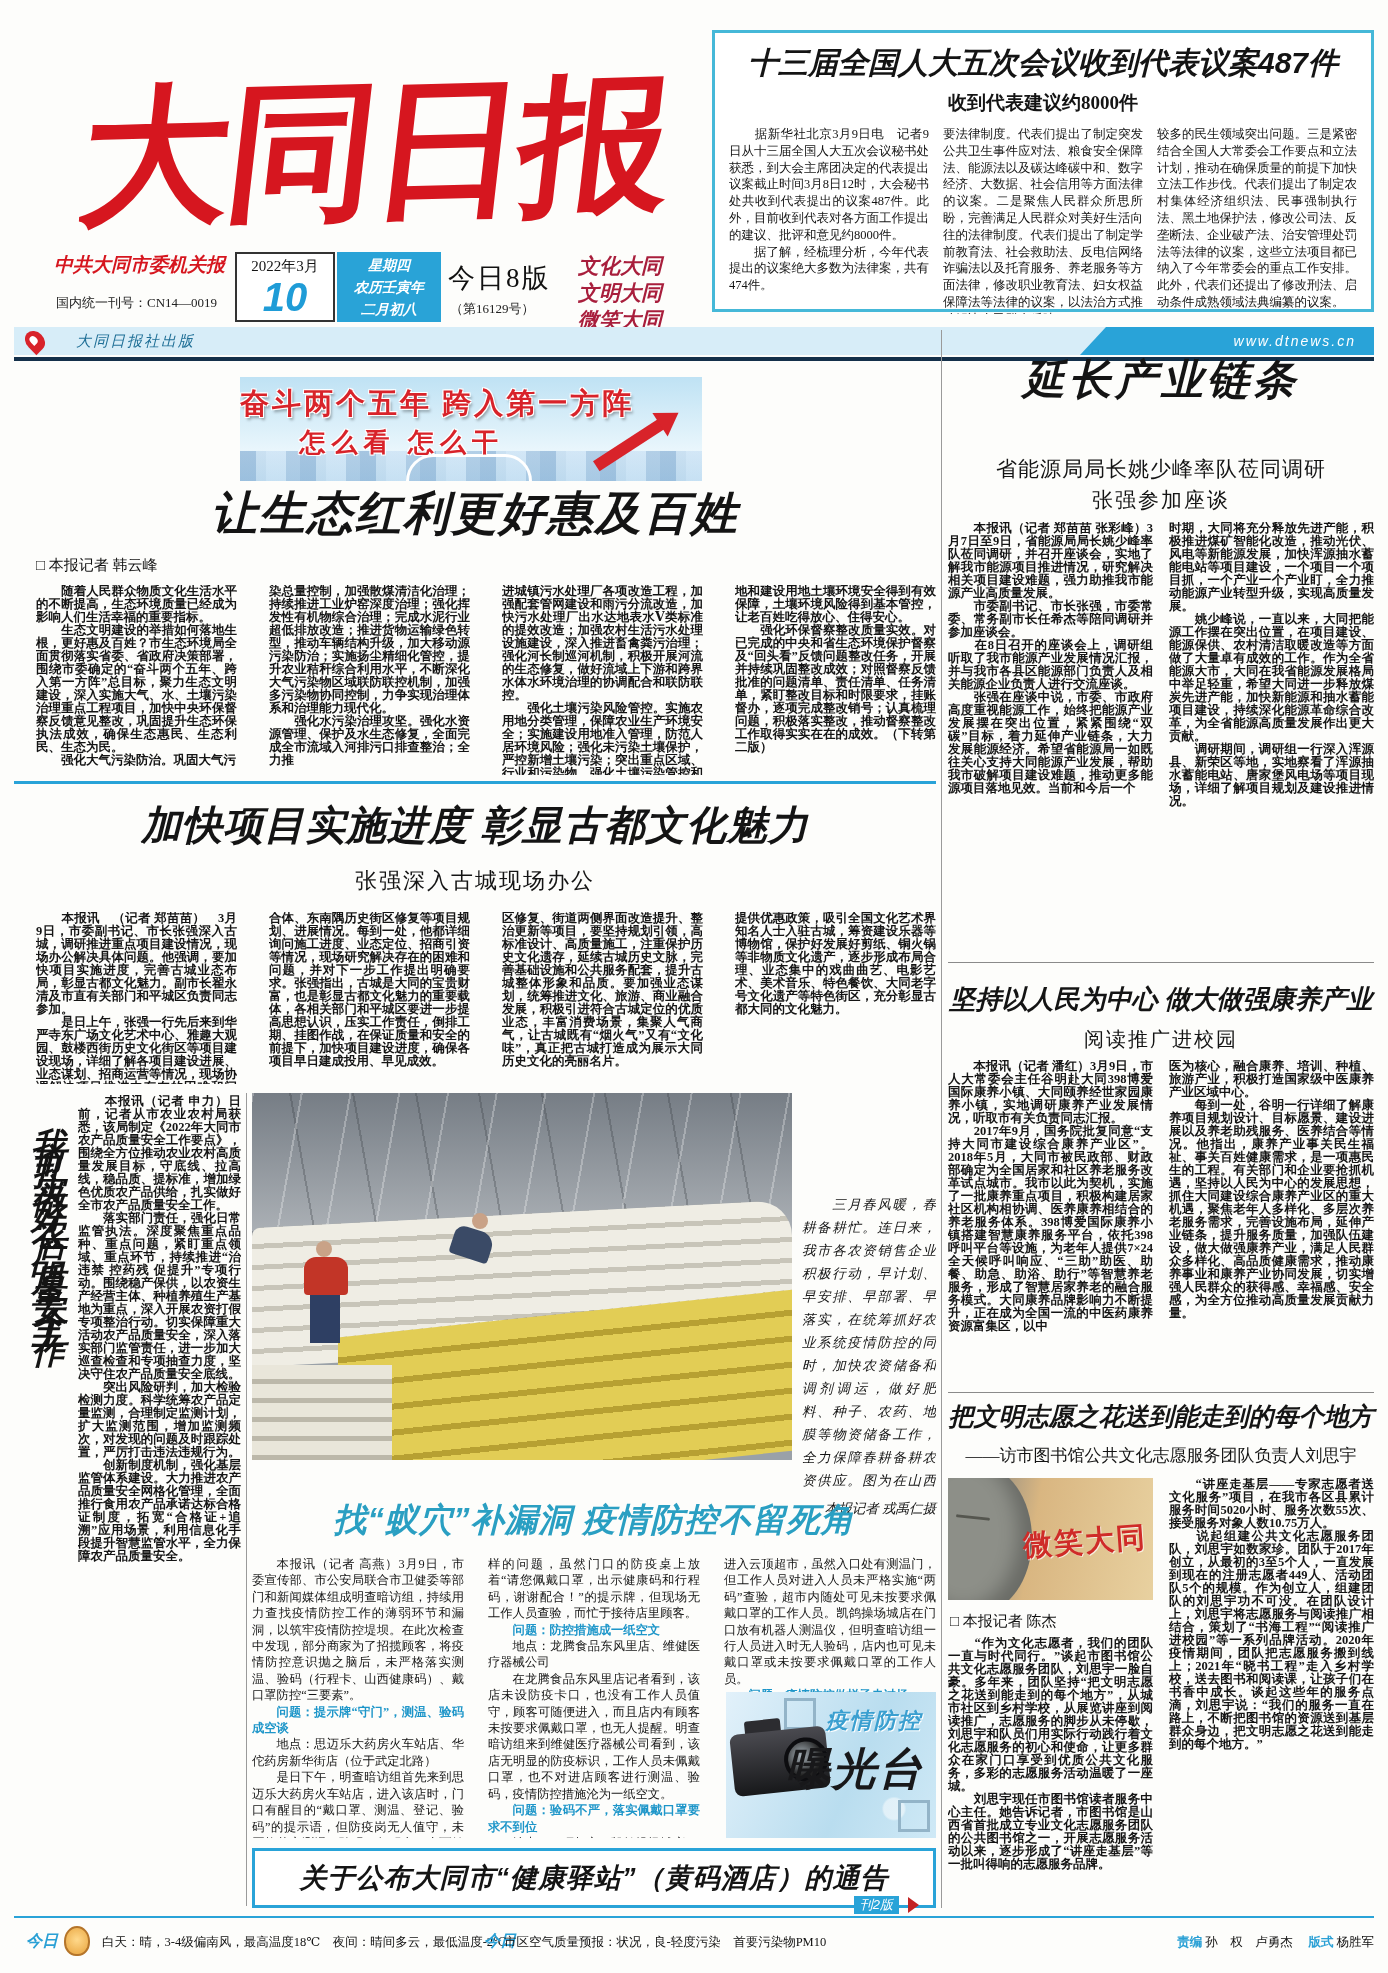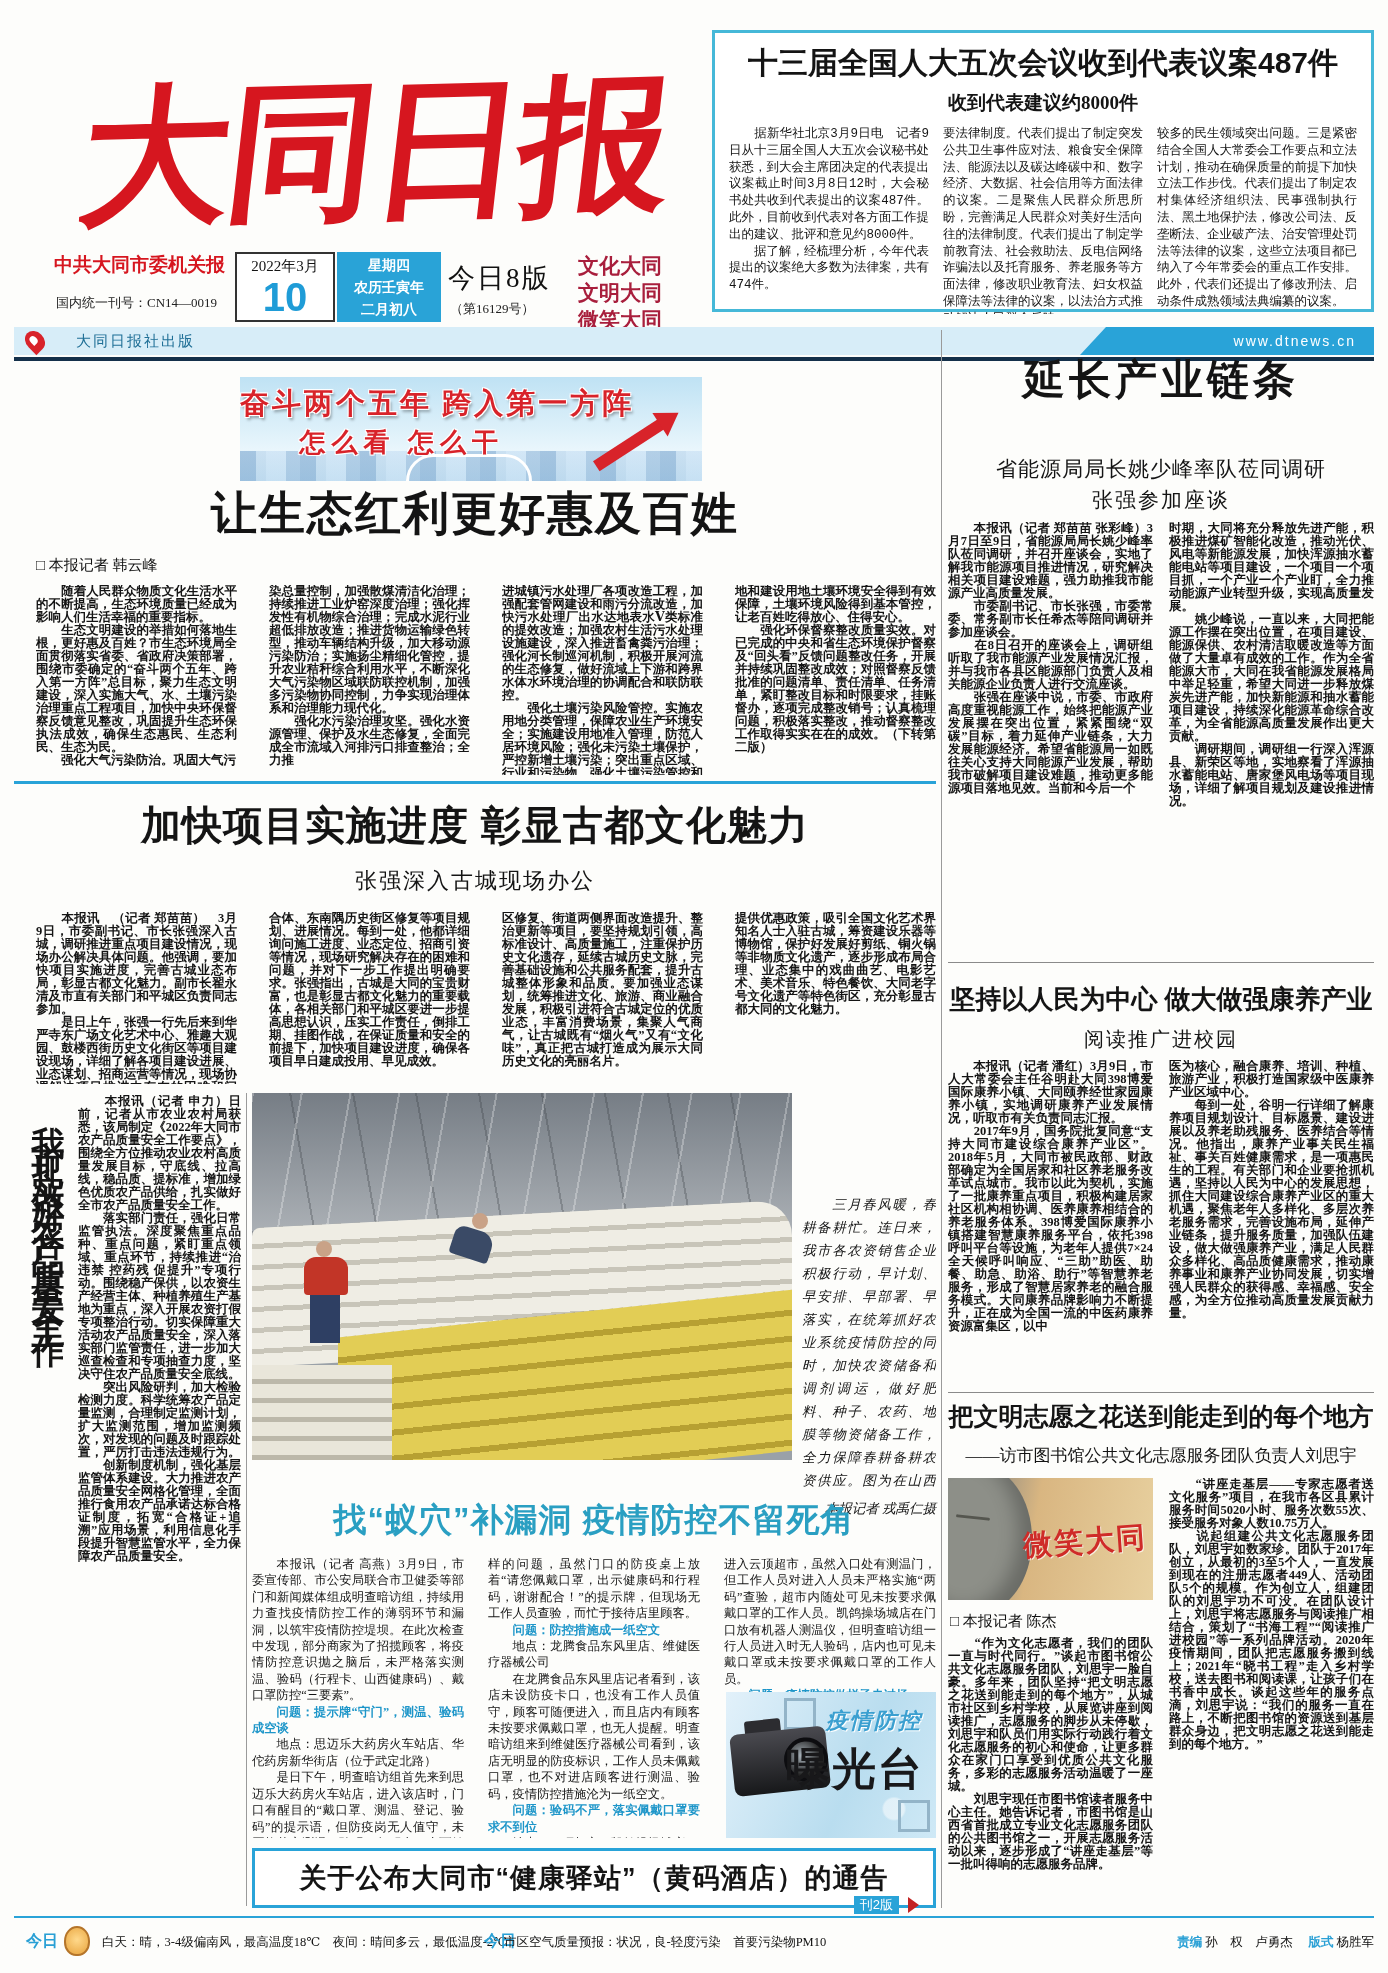--- a/index.html
+++ b/index.html
@@ -1,40 +1,40 @@
 <!DOCTYPE html>
 <html><head>
 <meta charset="utf-8">
 <style>
   html,body{margin:0;padding:0;background:#e8e8e4;}
   .page{position:relative;width:1388px;height:1973px;margin:0 auto;background:#fdfdfb;
         font-family:"Liberation Serif","DejaVu Serif",serif;color:#141414;overflow:hidden;}
   .abs{position:absolute;}
-  .sans{font-family:"Liberation Sans","DejaVu Sans",sans-serif;}
+  .sans{font-family:"Liberation Sans","DejaVu Sans",sans-serif;font-style:italic;}
   
   .mast-title{left:44px;top:52px;width:660px;height:200px;font-size:150px;line-height:198px;
       font-weight:bold;color:#d6161f;text-align:center;letter-spacing:-4px;
       transform:skewX(-8deg) rotate(-1.5deg);white-space:nowrap;}
   .organ{left:54px;top:252px;font-size:19px;font-weight:bold;color:#d6161f;}
   .issn{left:56px;top:294px;font-size:13px;color:#222;}
   .date-box{left:235px;top:252px;width:100px;height:70px;background:#fff;border:2px solid #333;
       box-sizing:border-box;text-align:center;}
   .date-month{font-size:15px;margin-top:3px;}
   .date-day{font-size:40px;line-height:42px;font-weight:bold;color:#1f9cd7;}
   .week-box{left:337px;top:252px;width:104px;height:70px;background:#29a3d7;color:#fff;
       text-align:center;font-weight:bold;font-size:14px;line-height:22px;box-sizing:border-box;padding-top:2px;}
   .pages{left:448px;top:260px;font-size:27px;letter-spacing:2px;color:#111;}
   .issue{left:450px;top:300px;font-size:13px;color:#222;}
   .slogans{left:578px;top:252px;font-size:21px;line-height:27px;font-weight:bold;color:#a81e3c;}
   
   .npc-box{left:712px;top:30px;width:662px;height:282px;border:3px solid #45b8d8;box-sizing:border-box;
       background:#fff;padding:6px 14px;}
   .npc-head{font-size:30px;font-weight:bold;text-align:center;letter-spacing:0px;margin-top:4px;}
   .npc-sub{font-size:19px;font-weight:bold;text-align:center;margin-top:6px;}
-  .npc-cols{display:flex;gap:14px;margin-top:10px;height:188px;overflow:hidden;font-family:Liberation Mono, monospace;}
+  .npc-cols{display:flex;gap:14px;margin-top:10px;height:188px;overflow:hidden;}
   .npc-col{flex:1;font-size:12.5px;line-height:16.8px;text-align:justify;white-space:pre-line;overflow:hidden;}
   
   .pub-bar{left:14px;top:327px;width:1360px;height:28px;background:#d7edf8;}
   .flame{left:26px;top:330px;width:18px;height:22px;background:#d8232a;border-radius:50% 50% 50% 0;
       transform:rotate(-45deg);}
   .flame i{position:absolute;left:5px;top:5px;width:7px;height:9px;background:#fff;border-radius:50% 50% 50% 0;}
   .pub-text{left:76px;top:332px;font-size:15px;color:#1f6f96;letter-spacing:2px;}
   .www-seg{left:1080px;top:327px;width:294px;height:28px;background:#29a3d8;
       clip-path:polygon(26px 0,100% 0,100% 100%,0 100%);color:#fff;text-align:right;
       font-size:14px;line-height:28px;letter-spacing:2px;padding-right:18px;box-sizing:border-box;}

